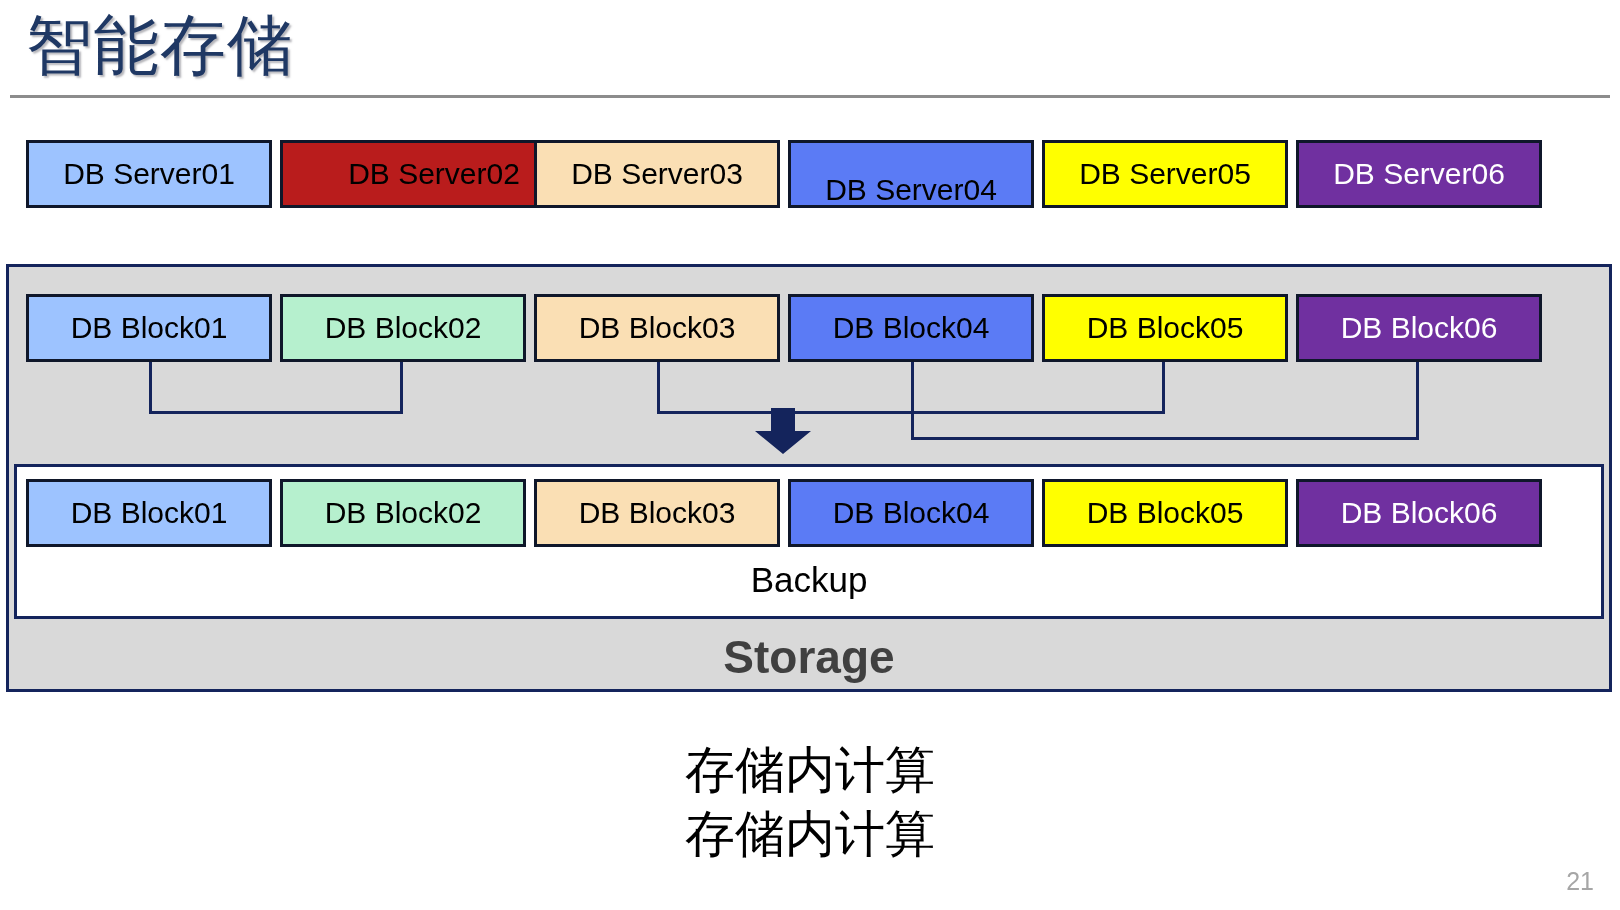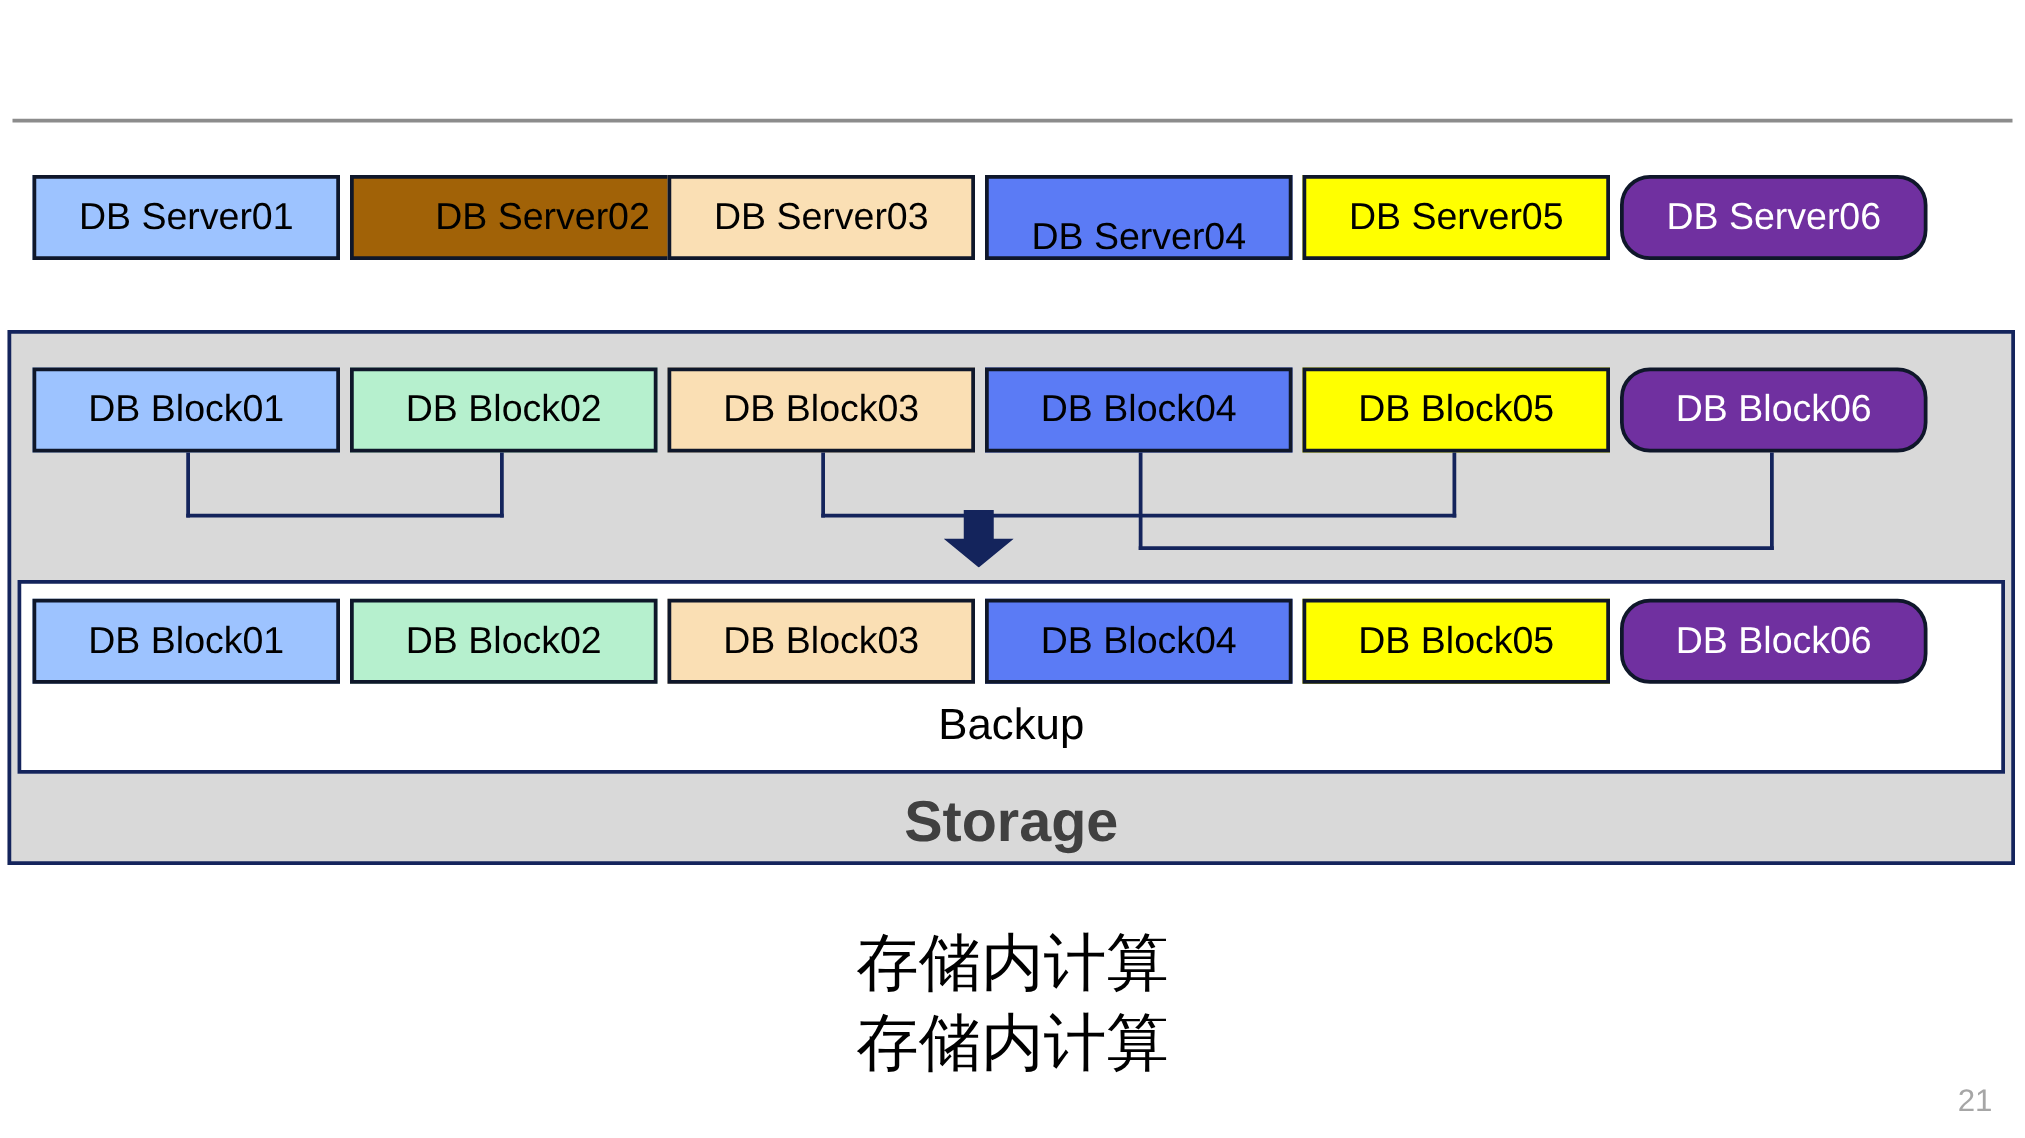--- a/index.html
+++ b/index.html
@@ -52,21 +52,21 @@
     font-size: 30px;
     line-height: 1;
     color: #000000;
     white-space: nowrap;
   }
   .node.c1 { background: #9DC3FF; }
   .node.c2 { background: #B6F0CE; }
   .node.c3 { background: #FADFB4; }
   .node.c4 { background: #5B7BF5; }
   .node.c5 { background: #FFFF00; }
-  .node.c6 { background: #7030A0; color: #FFFFFF; border-radius: 24px; }
+  .node.c6 { background: #7030A0; color: #FFFFFF; }
 
   
   #server-row .node { top: 140px; height: 68px; }
 
   
   #storage-panel {
     position: absolute;
     left: 6px;
     top: 264px;
     width: 1606px;
@@ -153,27 +153,28 @@
     bottom: 14px;
     font-size: 25px;
     color: #A6A6A6;
   }
 </style>
 </head>
 <body>
 
 <div id="slide">
 
+  <div class="slide-title">智能存储</div>
   <div class="title-rule"></div>
 
   <div id="server-row">
       <div class="node c1" style="left: 26px; width: 246px; top: 140px; background: rgb(157, 195, 255); color: rgb(0, 0, 0);">
         <span>DB Server01</span>
       </div>
-      <div class="node c2" style="left: 280px; width: 276px; top: 140px; background: #a16207; color: rgb(0, 0, 0); padding-left: 32px;">
+      <div class="node c2" style="left: 280px; width: 276px; top: 140px; background: #b91c1c; color: rgb(0, 0, 0); padding-left: 32px;">
         <span>DB Server02</span>
       </div>
       <div class="node c3" style="left: 534px; width: 246px; top: 140px; background: rgb(250, 223, 180); color: rgb(0, 0, 0);">
         <span>DB Server03</span>
       </div>
       <div class="node c4" style="left: 788px; width: 246px; top: 140px; background: rgb(91, 123, 245); color: rgb(0, 0, 0); align-items: flex-end;">
         <span>DB Server04</span>
       </div>
       <div class="node c5" style="left: 1042px; width: 246px; top: 140px; background: rgb(255, 255, 0); color: rgb(0, 0, 0);">
         <span>DB Server05</span>

